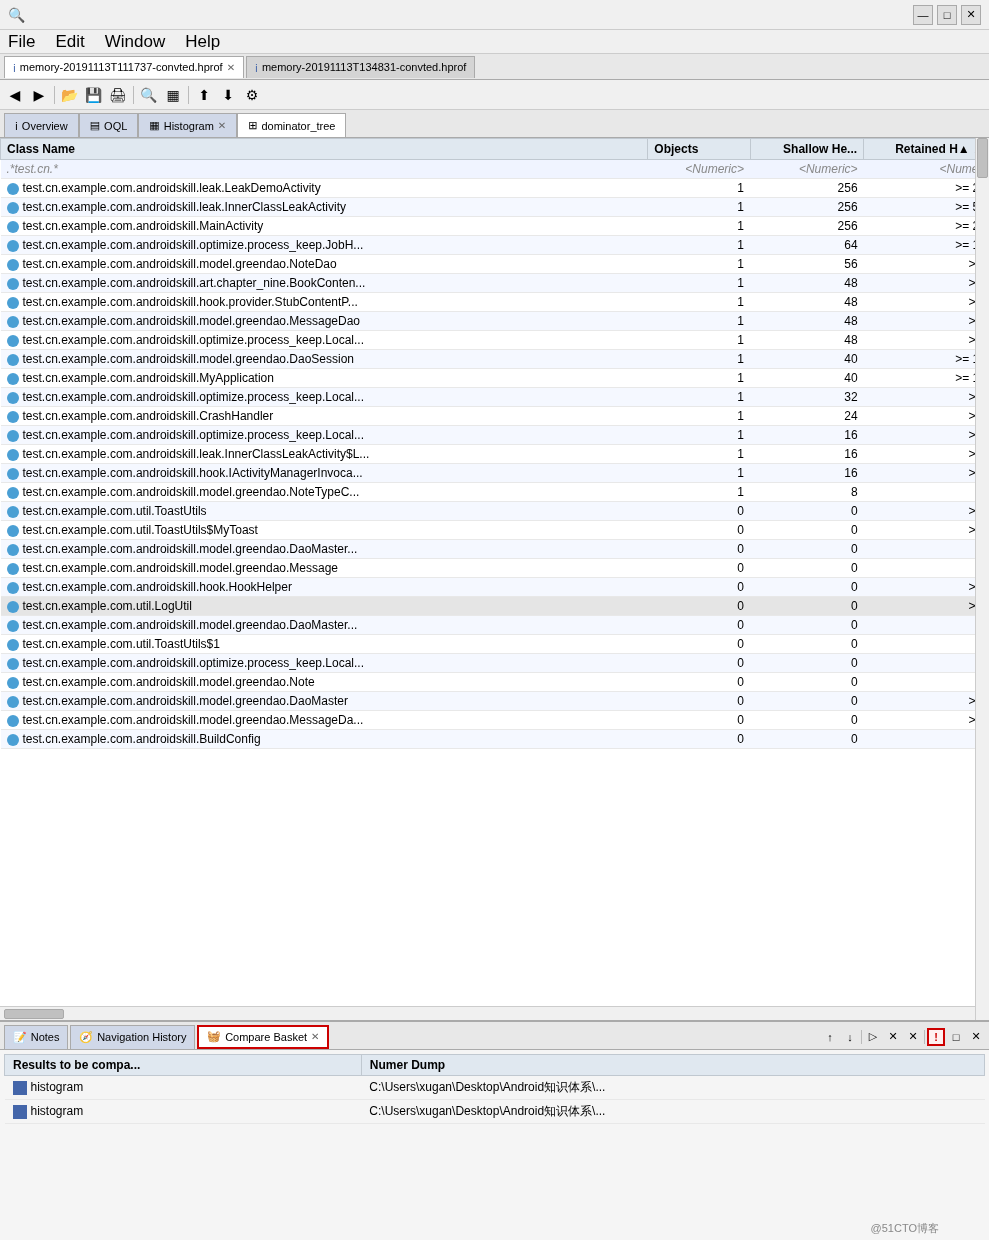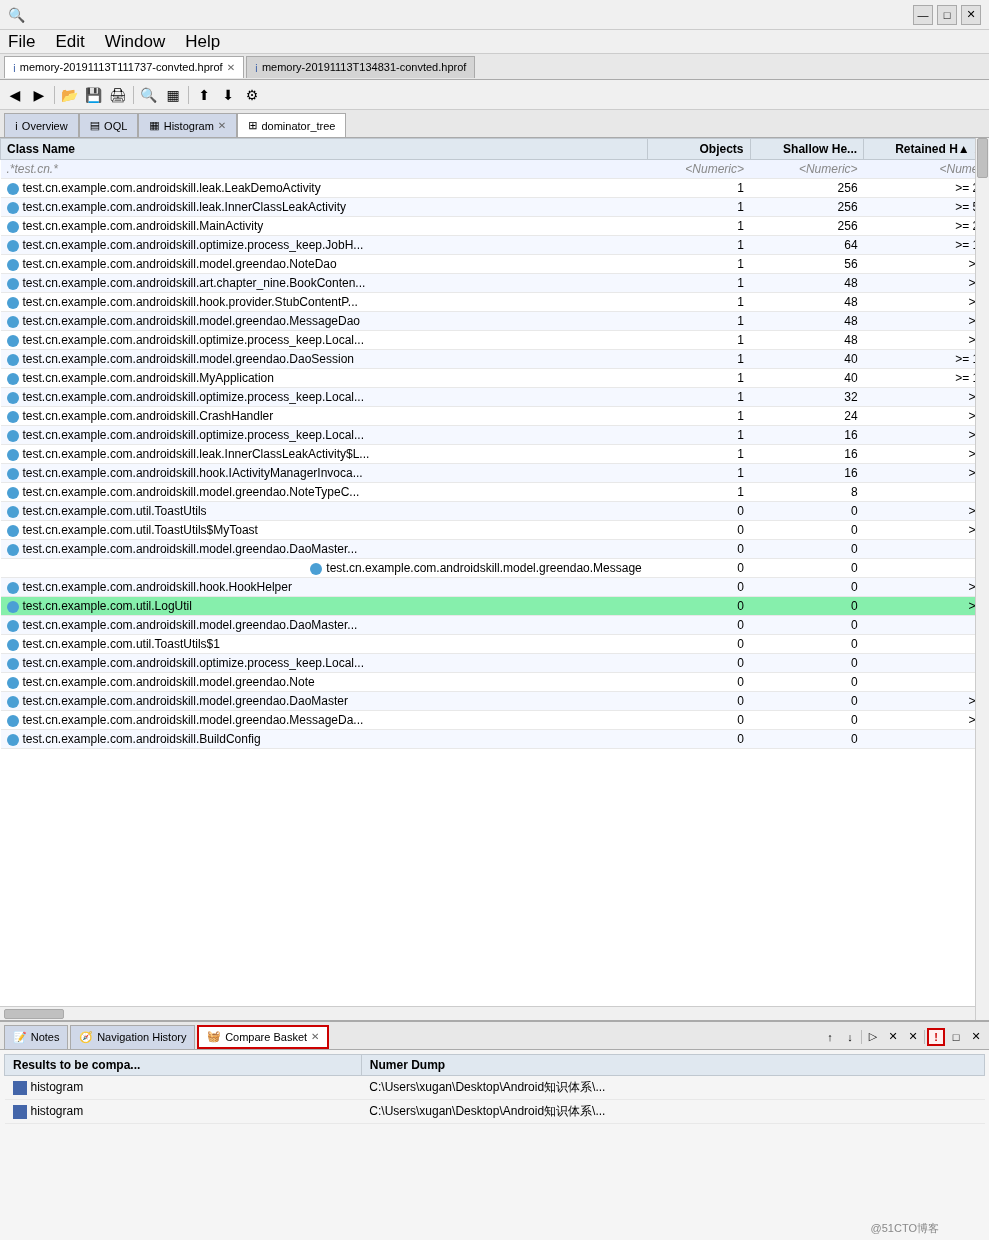--- a/index.html
+++ b/index.html
@@ -303,21 +303,21 @@
     </div>
 
     <div class="content-area" style="position:relative;">
       <div class="table-scroll">
         <table class="data-table">
           <thead>
             <tr>
               <th class="col-class">
                 <span>Class Name</span>
               </th>
-              <th class="col-objects" style="text-align:right;margin-top:29px;">
+              <th class="col-objects" style="margin-top:29px;">
                 <span>Objects</span>
               </th>
               <th class="col-shallow" style="text-align:right;">
                 <span>Shallow He...</span>
               </th>
               <th class="col-retained" style="text-align:right;">
                 <span>Retained H▲</span>
                 <span class="sort-arrow">▲</span>
               </th>
             </tr>
@@ -444,32 +444,32 @@
                 <td style="text-align: right;">0</td>
                 <td style="text-align: right;">&gt;=</td>
               </tr>
               <tr style="background: rgb(245, 248, 255);">
                 <td style="max-width: 570px; overflow: hidden; text-overflow: ellipsis; white-space: nowrap;"><span style="display: inline-block; width: 12px; height: 12px; background: rgb(74, 159, 212); border-radius: 50%; margin-right: 4px; vertical-align: middle; flex-shrink: 0;"></span>test.cn.example.com.androidskill.model.greendao.DaoMaster...</td>
                 <td style="text-align: right;">0</td>
                 <td style="text-align: right;">0</td>
                 <td style="text-align: right;"></td>
               </tr>
               <tr style="background: rgb(255, 255, 255);">
-                <td style="max-width: 570px; overflow: hidden; text-overflow: ellipsis; white-space: nowrap; text-align: right;"><span style="display: inline-block; width: 12px; height: 12px; background: rgb(74, 159, 212); border-radius: 50%; margin-right: 4px; vertical-align: middle; flex-shrink: 0;"></span>test.cn.example.com.androidskill.model.greendao.Message</td>
+                <td style="max-width: 570px; overflow: hidden; text-overflow: ellipsis; white-space: nowrap;"><span style="display: inline-block; width: 12px; height: 12px; background: rgb(74, 159, 212); border-radius: 50%; margin-right: 4px; vertical-align: middle; flex-shrink: 0;"></span>test.cn.example.com.androidskill.model.greendao.Message</td>
                 <td style="text-align: right;">0</td>
                 <td style="text-align: right;">0</td>
                 <td style="text-align: right;"></td>
               </tr>
               <tr style="background: rgb(245, 248, 255);">
                 <td style="max-width: 570px; overflow: hidden; text-overflow: ellipsis; white-space: nowrap;"><span style="display: inline-block; width: 12px; height: 12px; background: rgb(74, 159, 212); border-radius: 50%; margin-right: 4px; vertical-align: middle; flex-shrink: 0;"></span>test.cn.example.com.androidskill.hook.HookHelper</td>
                 <td style="text-align: right;">0</td>
                 <td style="text-align: right;">0</td>
                 <td style="text-align: right;">&gt;=</td>
               </tr>
-              <tr style="background: #86efac; padding-left: 46px;">
+              <tr style="background: #e5e5e5; padding-left: 46px;">
                 <td style="max-width: 570px; overflow: hidden; text-overflow: ellipsis; white-space: nowrap;"><span style="display: inline-block; width: 12px; height: 12px; background: rgb(74, 159, 212); border-radius: 50%; margin-right: 4px; vertical-align: middle; flex-shrink: 0;"></span>test.cn.example.com.util.LogUtil</td>
                 <td style="text-align: right;">0</td>
                 <td style="text-align: right;">0</td>
                 <td style="text-align: right;">&gt;=</td>
               </tr>
               <tr style="background: rgb(245, 248, 255);">
                 <td style="max-width: 570px; overflow: hidden; text-overflow: ellipsis; white-space: nowrap;"><span style="display: inline-block; width: 12px; height: 12px; background: rgb(74, 159, 212); border-radius: 50%; margin-right: 4px; vertical-align: middle; flex-shrink: 0;"></span>test.cn.example.com.androidskill.model.greendao.DaoMaster...</td>
                 <td style="text-align: right;">0</td>
                 <td style="text-align: right;">0</td>
                 <td style="text-align: right;"></td>

